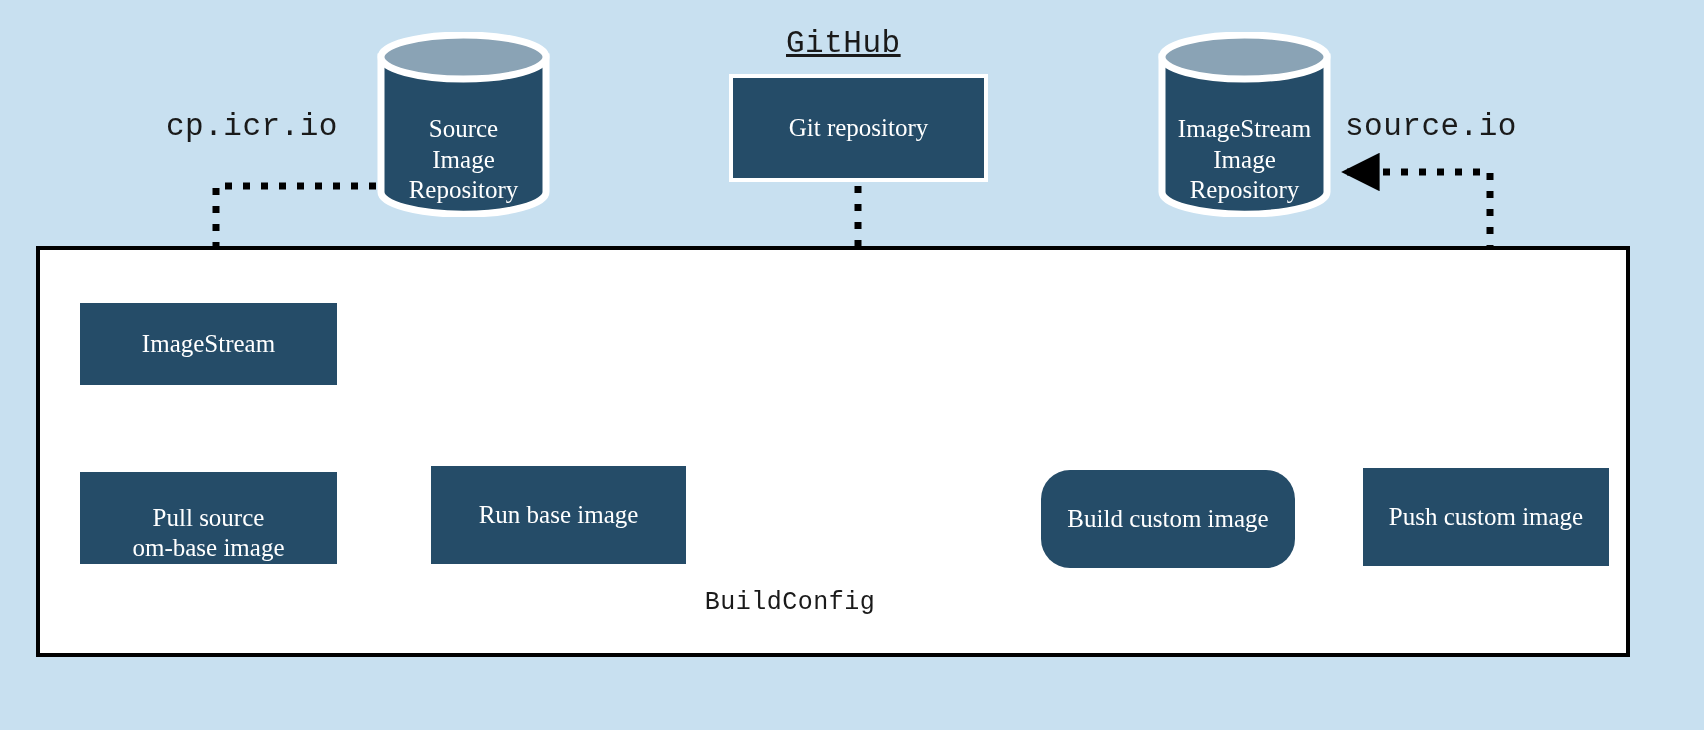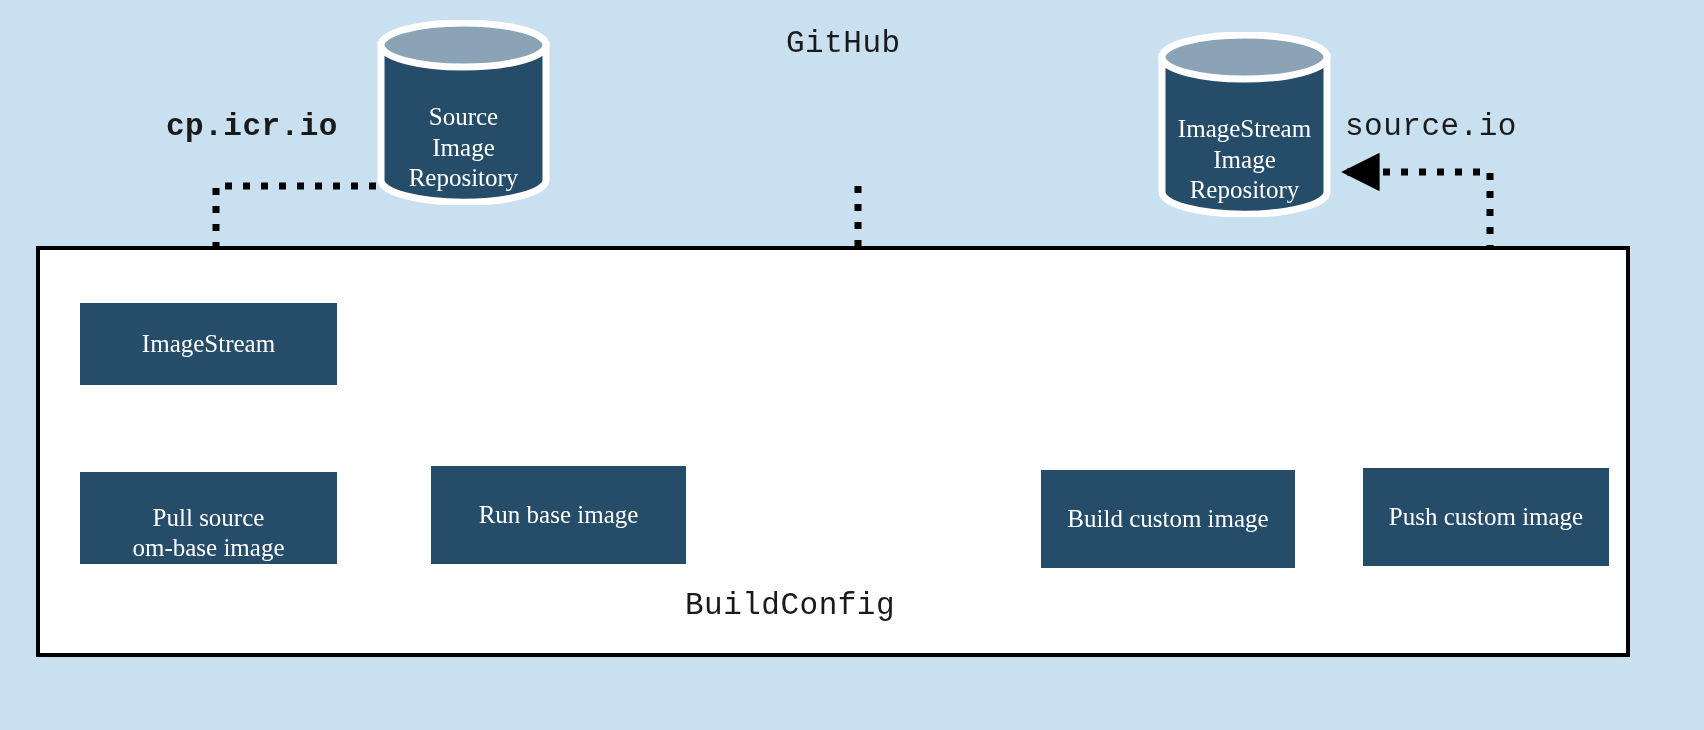--- a/index.html
+++ b/index.html
@@ -34,21 +34,21 @@
     border: 4px solid #000000;
     box-sizing: border-box;
   }
   .buildconfig-label {
     position: absolute;
     left: 640px;
     top: 588px;
     width: 300px;
     text-align: center;
     font-family: "Liberation Mono", "DejaVu Sans Mono", monospace;
-    font-size: 31px;
+    font-size: 25px;
     color: #1a1a1a;
     letter-spacing: 0.5px;
     white-space: nowrap;
   }
 
   
   .node-box {
     position: absolute;
     background: #254c68;
     color: #ffffff;
@@ -63,55 +63,55 @@
   }
   .node-box.bordered {
     border: 4px solid #ffffff;
   }
 
   
   #box-imagestream { left: 80px;   top: 303px;  width: 257px; height: 82px; justify-content: center; }
   #box-pull        { left: 80px;   top: 472px;  width: 257px; height: 92px; align-items: flex-end; }
   #box-run         { left: 399px;  top: 466px;  width: 255px; height: 98px; margin-left: 32px; }
   #box-clone       { left: 720px;  top: 473px;  width: 254px; height: 97px; }
-  #box-build       { left: 1041px; top: 470px;  width: 254px; height: 98px; }
+  #box-build       { left: 1041px; top: 470px;  width: 254px; height: 98px; border-radius: 29px; }
   #box-push        { left: 1363px; top: 468px;  width: 246px; height: 98px; }
   #box-gitrepo     { left: 729px;  top: 74px;   width: 259px; height: 108px; }
 
   
   .cylinder {
     position: absolute;
   }
   .cylinder .cyl-text {
     position: absolute;
     left: 0;
     width: 100%;
     text-align: center;
     color: #ffffff;
     font-size: 25px;
     line-height: 1.22;
     z-index: 3;
     pointer-events: none;
   }
-  #cyl-source { left: 376px; top: 20px;  width: 175px; height: 185px; font-family: Liberation Serif, serif; }
+  #cyl-source { left: 376px; top: 32px;  width: 175px; height: 185px; font-family: Liberation Serif, serif; }
   #cyl-source .cyl-text { top: 82px; }
   #cyl-dest   { left: 1157px; top: 32px; width: 175px; height: 185px; }
   #cyl-dest .cyl-text { top: 82px; }
 
   
   .mono-label {
     position: absolute;
     font-family: "Liberation Mono", "DejaVu Sans Mono", monospace;
     font-size: 31px;
     color: #1a1a1a;
     white-space: nowrap;
     letter-spacing: 0.5px;
   }
-  #label-cpicr   { left: 166px;  top: 109px; font-weight: bold; }
-  #label-github  { left: 786px;  top: 26px;  }
+  #label-cpicr   { left: 166px;  top: 109px; }
+  #label-github  { left: 786px;  top: 26px; text-decoration: underline;  }
   #label-docker  { left: 1345px; top: 109px; }
 </style>
 </head>
 <body>
 
 <div id="canvas">
 
   <svg id="svg-layer" viewBox="0 0 1704 730" xmlns="http://www.w3.org/2000/svg">
     <defs>
       <marker id="arrow-solid" viewBox="0 0 10 10" refX="9" refY="5" markerWidth="6" markerHeight="6" orient="auto-start-reverse">
@@ -172,20 +172,23 @@
 
 
   <div class="node-box" id="box-build">
     <span>Build custom image</span>
   </div>
 
   <div class="node-box" id="box-push">
     <span>Push custom image</span>
   </div>
 
+  <div class="node-box bordered" id="box-gitrepo">
+    <span>Git repository</span>
+  </div>
 
   <div class="cylinder" id="cyl-source">
     <svg width="175" height="185" viewBox="0 0 175 185" xmlns="http://www.w3.org/2000/svg">
       <path d="M 5 25 L 5 160 A 82 22 0 0 0 170 160 L 170 25 Z" fill="#254c68" stroke="#ffffff" stroke-width="7"></path>
       <ellipse cx="87.5" cy="25" rx="82.5" ry="22" fill="#8aa3b5" stroke="#ffffff" stroke-width="7"></ellipse>
     </svg>
     <div class="cyl-text">
       <div>Source</div>
       <div>Image</div>
       <div>Repository</div>

